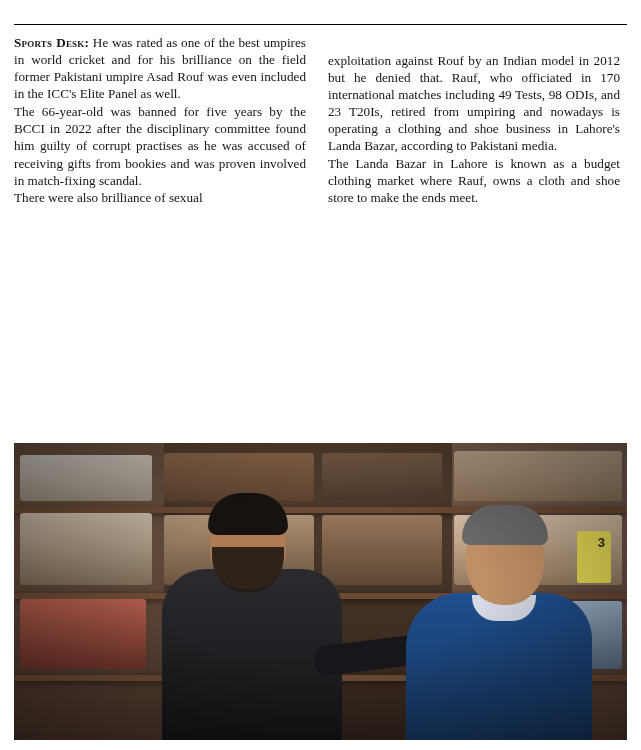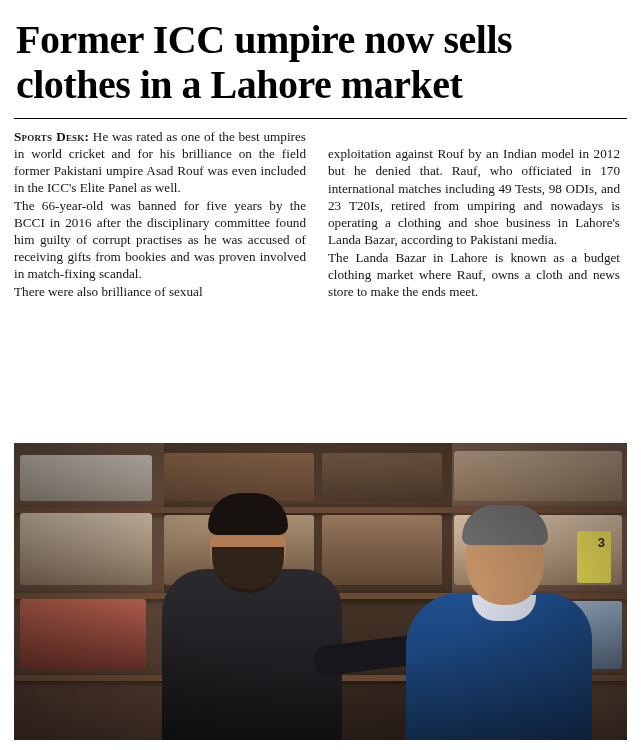--- a/index.html
+++ b/index.html
@@ -209,38 +209,34 @@
     inset: 0;
     background: radial-gradient(ellipse at 50% 48%, rgba(0,0,0,0) 38%, rgba(0,0,0,.45) 100%);
     pointer-events: none;
   }
 </style>
 </head>
 <body>
 
 <div class="page">
 
-  <h1 class="headline">
-    <span class="line">Former ICC umpire now sells</span>
-    <span class="line">clothes in a Lahore market</span>
-  </h1>
 
   <hr class="rule">
 
   <div class="columns">
 
     <div class="col">
       <p><span class="byline">Sports Desk:</span><span> He was rated as one of the best umpires in world cricket and for his brilliance on the field former Pakistani umpire Asad Rouf was even included in the ICC's Elite Panel as well.</span></p>
-      <p>The 66-year-old was banned for five years by the BCCI in 2016 after the disciplinary committee found him guilty of corrupt practises as he was accused of receiving gifts from bookies and was proven involved in match-fixing scandal.</p>
+      <p>The 66-year-old was banned for five years by the BCCI in 2022 after the disciplinary committee found him guilty of corrupt practises as he was accused of receiving gifts from bookies and was proven involved in match-fixing scandal.</p>
       <p>There were also brilliance of sexual</p>
     </div>
 
     <div class="col">
       <p>exploitation against Rouf by an Indian model in 2012 but he denied that. Rauf, who officiated in 170 international matches including 49 Tests, 98 ODIs, and 23 T20Is, retired from umpiring and nowadays is operating a clothing and shoe business in Lahore's Landa Bazar, according to Pakistani media.</p>
-      <p>The Landa Bazar in Lahore is known as a budget clothing market where Rauf, owns a cloth and news store to make the ends meet.</p>
+      <p>The Landa Bazar in Lahore is known as a budget clothing market where Rauf, owns a cloth and shoe store to make the ends meet.</p>
     </div>
 
   </div>
 
   <div class="photo-wrap">
     <div class="photo">
       <div class="wall-left"></div>
       <div class="wall-mid"></div>
       <div class="wall-right"></div>
 

